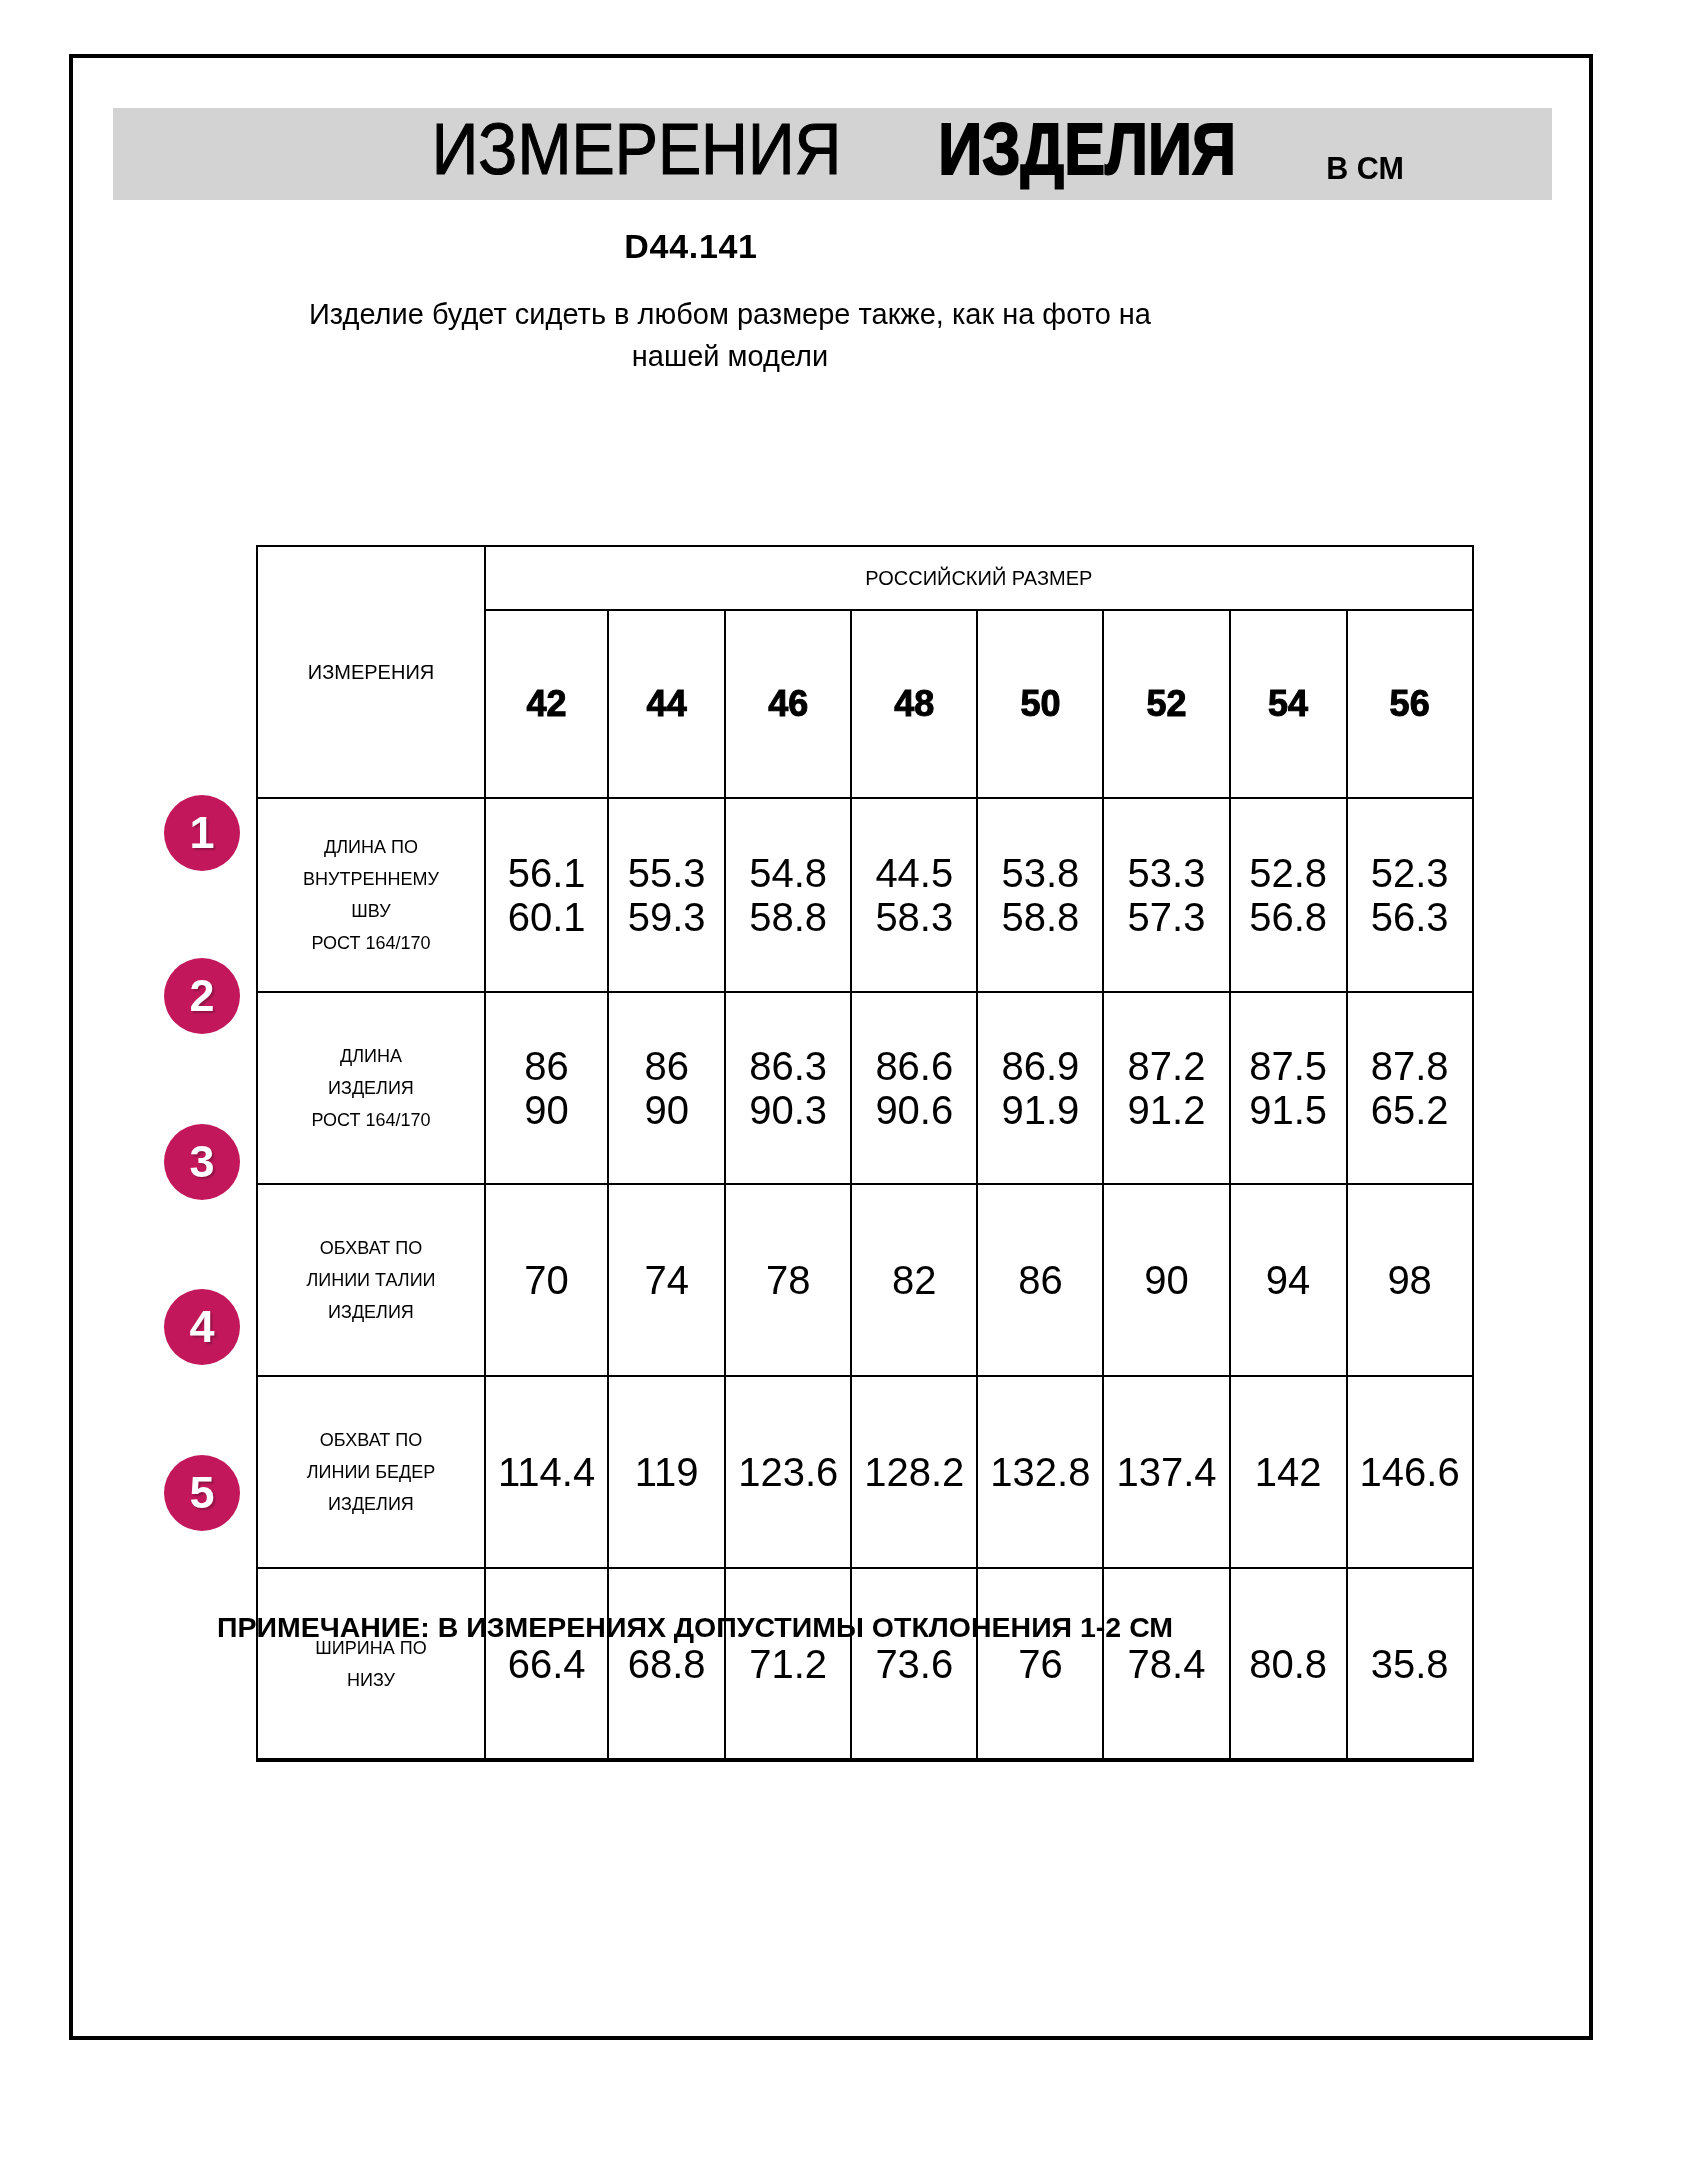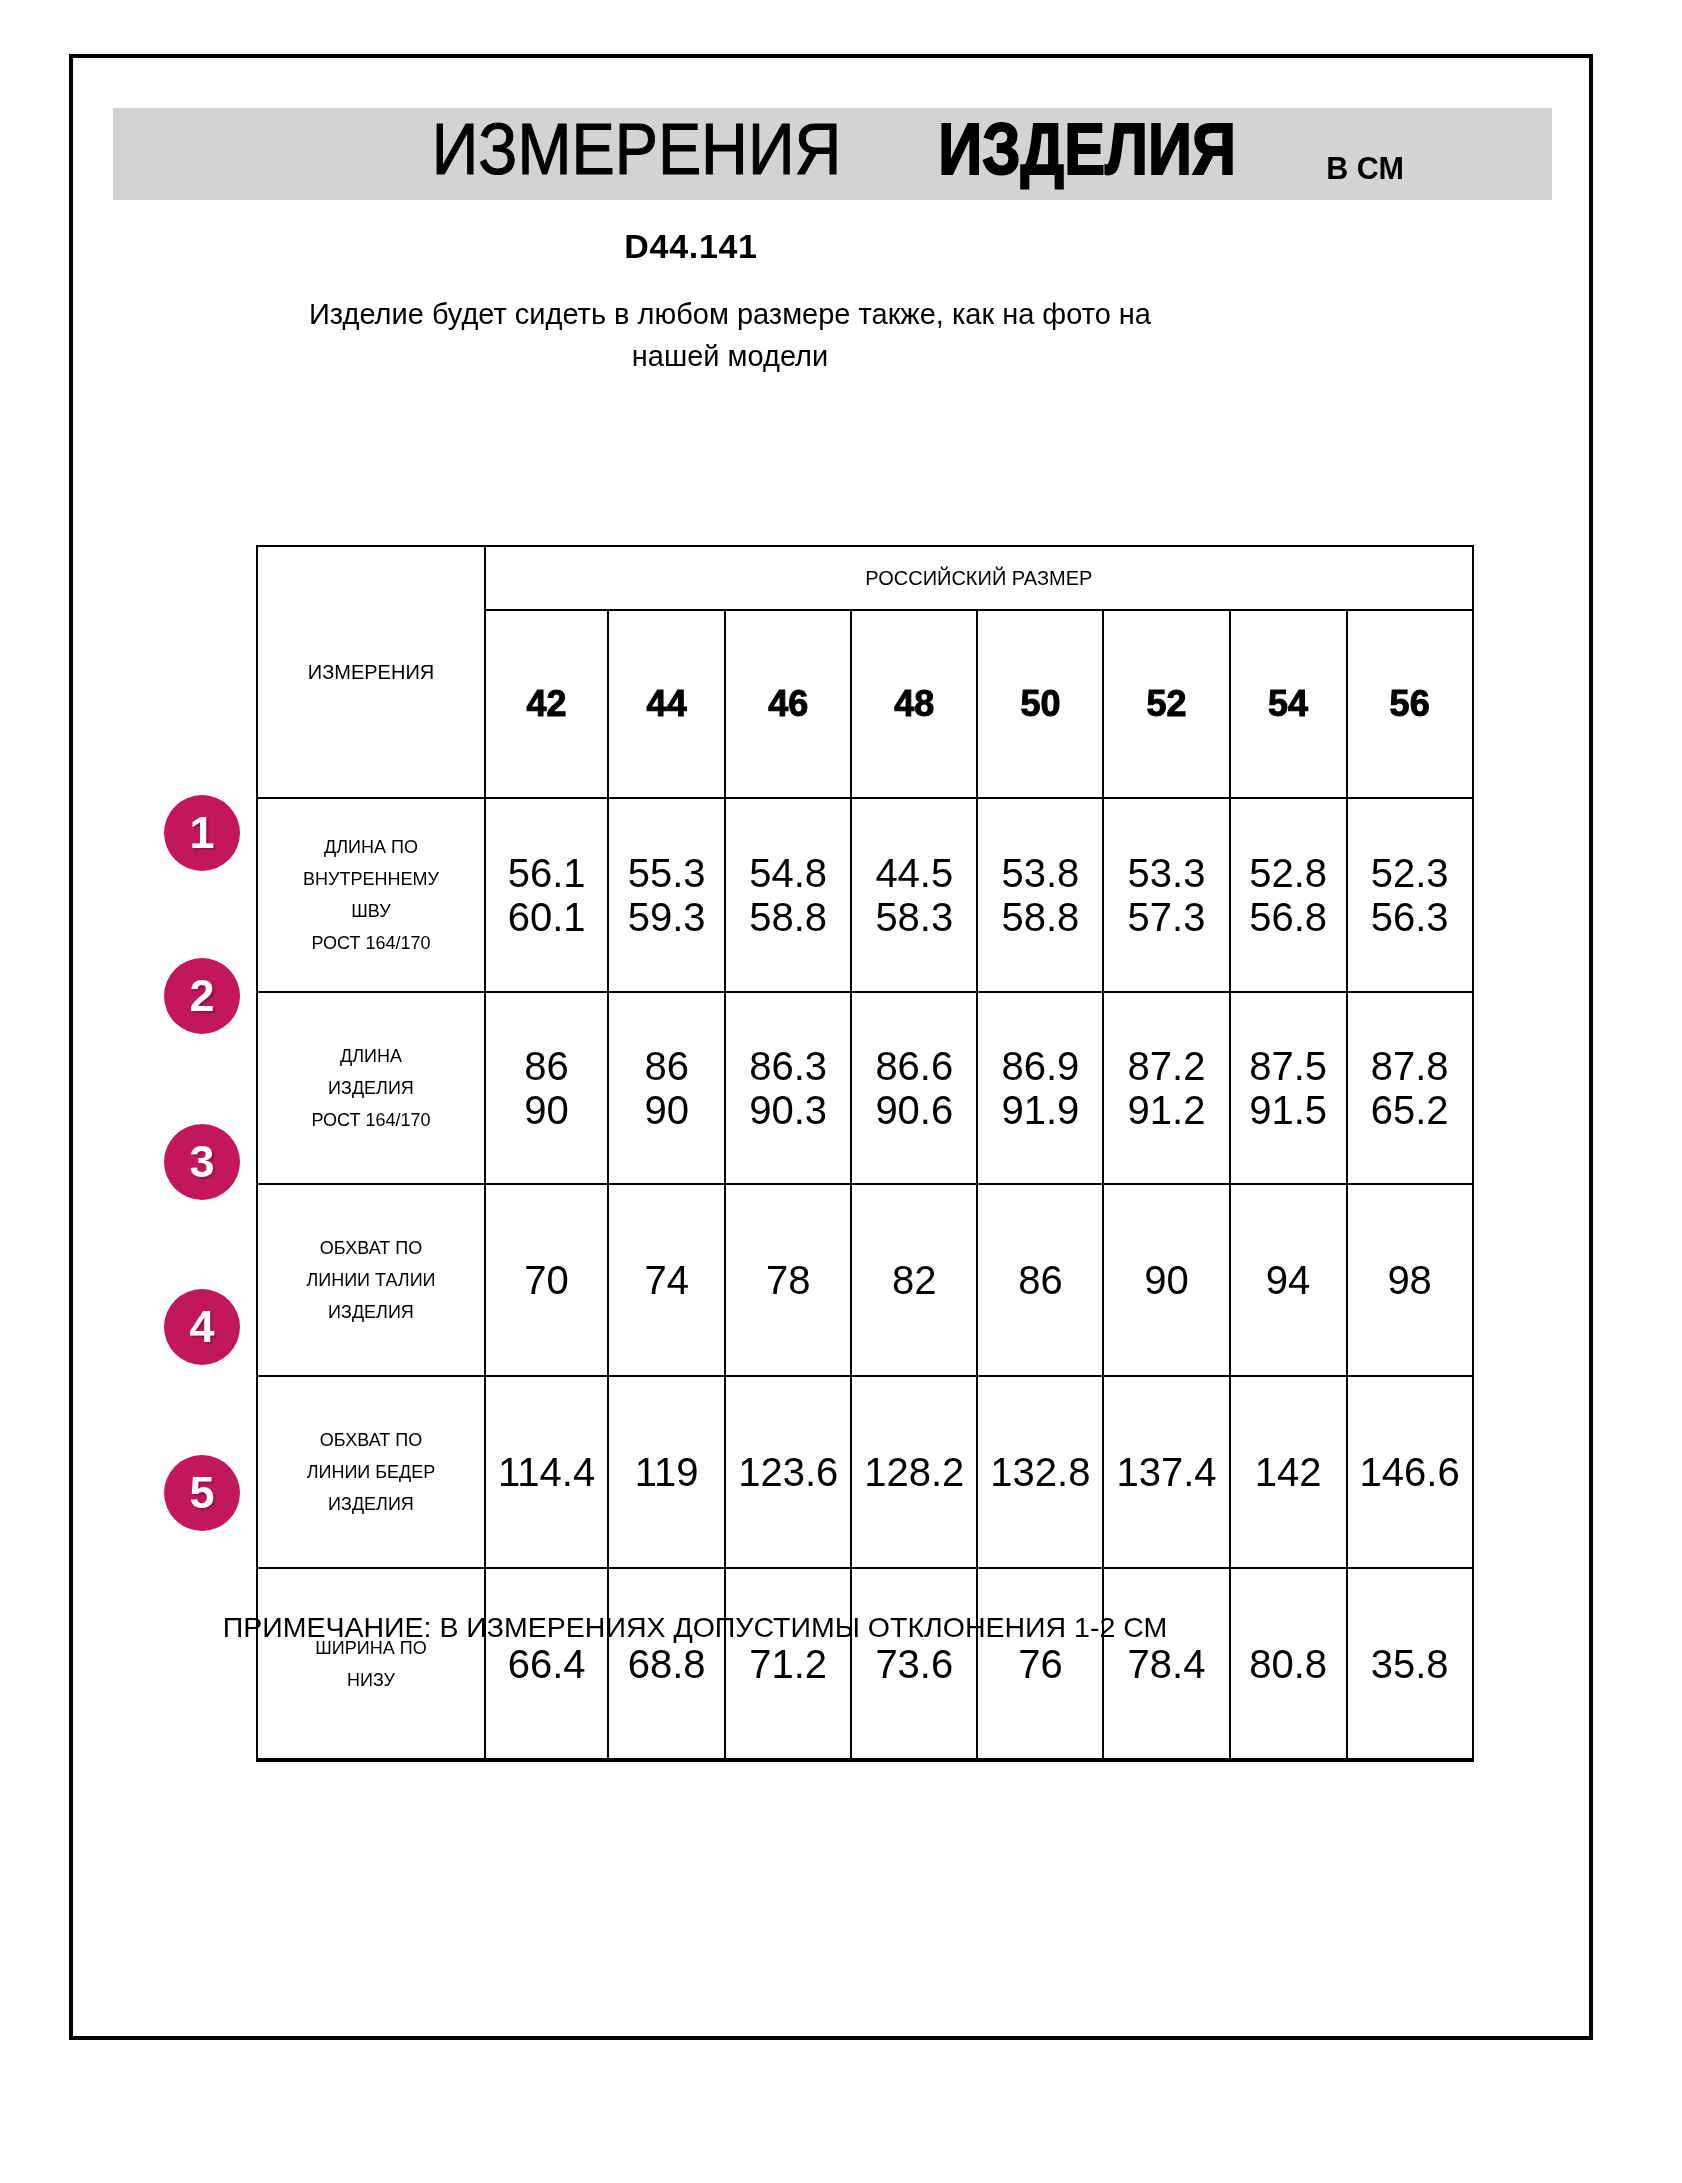--- a/index.html
+++ b/index.html
@@ -35,21 +35,21 @@
   td.val{font-size:40px;line-height:44px;white-space:pre-line;border-bottom:4.6px solid #000;}
   td.lastcol{border-right:2.7px solid #000;}
   tr.r1 td{height:168px;}
   tr.r2 td,tr.r3 td,tr.r4 td{height:166px;}
   tr.r5 td{height:165px;}
   tr.r5 td{border-bottom:4.6px solid #000;}
   .badge{position:absolute;width:76px;height:76px;border-radius:50%;
          display:flex;align-items:center;justify-content:center;color:#fff;
          font-size:45px;font-weight:700;text-shadow:2px 2px 2px rgba(0,0,0,0.25);}
   .note{position:absolute;left:41px;top:1611px;width:1252px;text-align:center;
-        font-size:28.5px;font-weight:400;}
+        font-size:28.5px;font-weight:700;}
 </style>
 </head>
 <body>
 
 <div class="page">
   <div class="frame"></div>
 
   <div class="header-bar" style="background: rgb(211, 211, 211);">
     <div class="title-row">
       <span class="title-w1">ИЗМЕРЕНИЯ</span>

